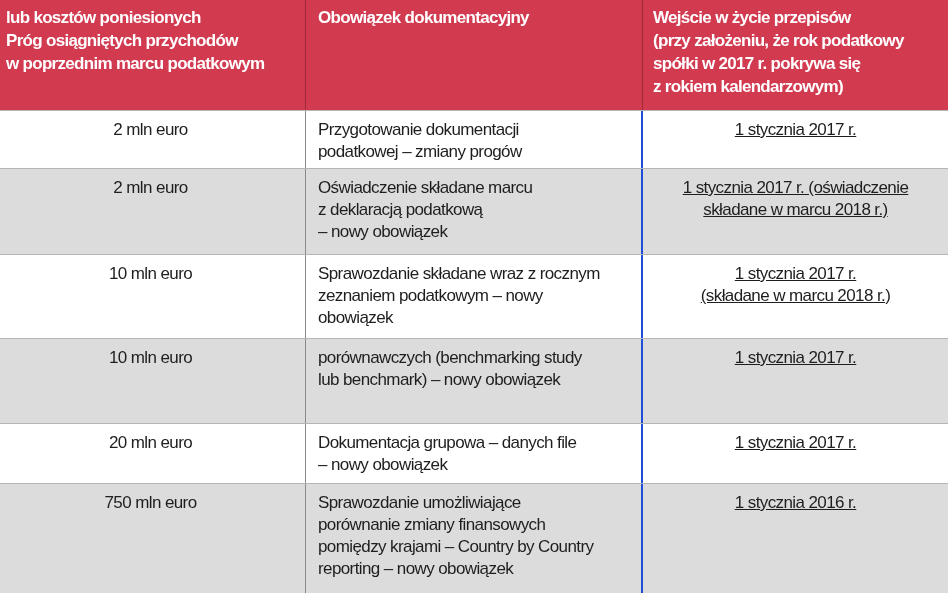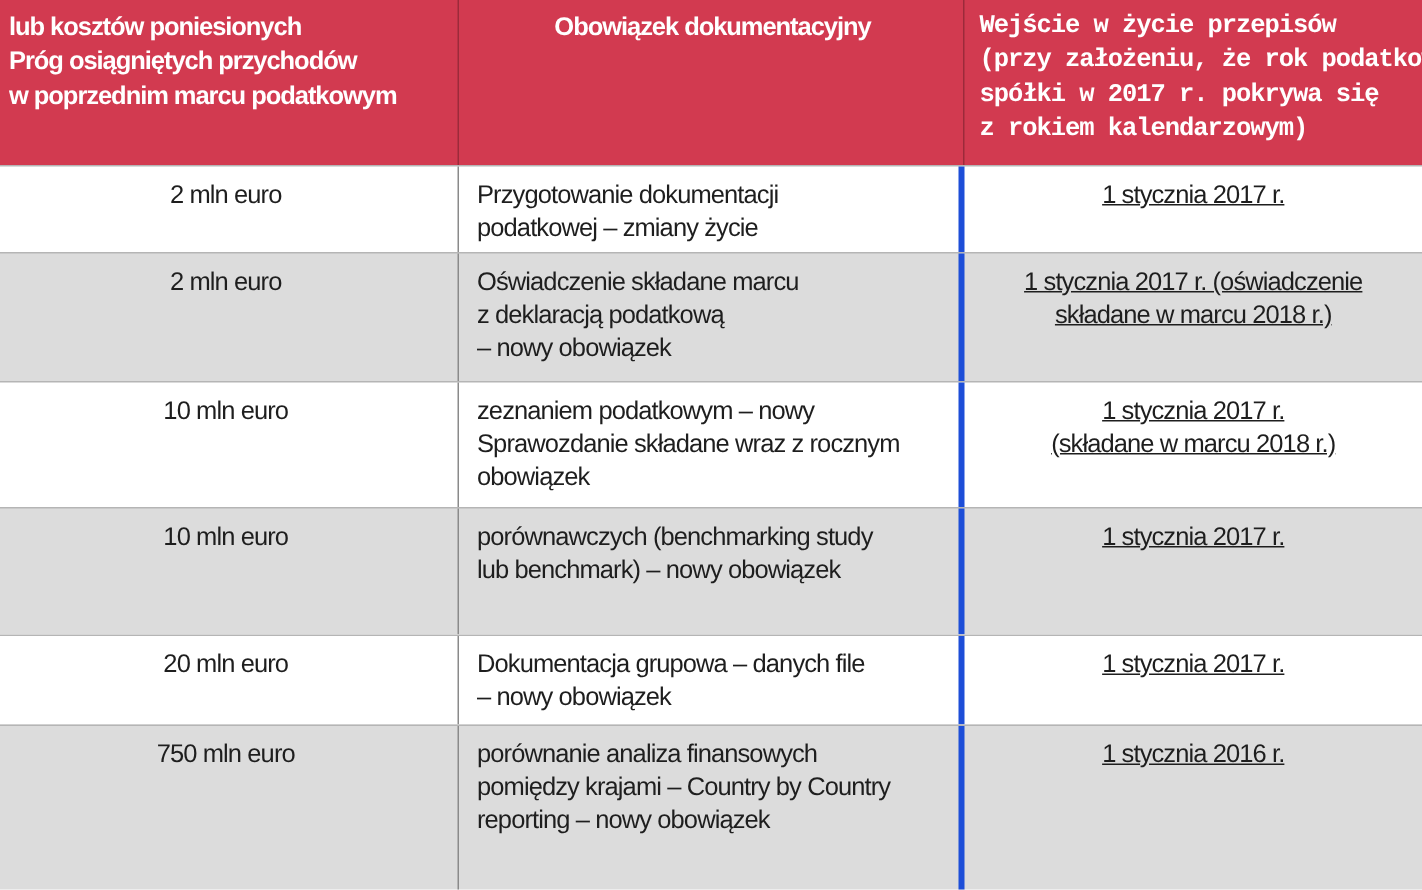--- a/index.html
+++ b/index.html
@@ -41,26 +41,26 @@
     .row.white { background: #ffffff; }
     .row.grey { background: #dcdcdc; }
     .cell {
       box-sizing: border-box;
       height: 100%;
       font-size: 17px;
       line-height: 22px;
       letter-spacing: -0.6px;
     }
     .c1 { width: 328px; padding: 8px 10px 0 28px; border-right: 1px solid #8a8a8a; }
-    .c2 { width: 337px; padding: 8px 10px 0 12px; border-right: 4px solid #1d4ed8; }
+    .c2 { width: 337px; padding: 8px 10px 0 12px; border-right: 2px solid #1d4ed8; }
     .c3 { width: 305px; padding: 8px 0 0 10px; }
     .header .cell { padding-top: 6px; line-height: 23px; font-size: 17px; letter-spacing: -0.7px; }
     .header .c1 { border-right: 1px solid #9c2a3a; }
-    .header .c2 { border-right: 1px solid #9c2a3a; padding-left: 12px; text-align: center; }
-    .header .c3 { padding-left: 10px; font-family: Liberation Mono, monospace; }
+    .header .c2 { border-right: 1px solid #9c2a3a; padding-left: 12px; }
+    .header .c3 { padding-left: 10px; }
     .body-row .c1 { text-align: center; padding-left: 18px; padding-right: 0; }
     .body-row .c3 { text-align: center; padding-left: 0; padding-right: 0; text-decoration: underline; }
     .line { display: block; white-space: nowrap; }
   </style>
 </head>
 <body>
 
 <div class="table">
 
   <div class="row header">
@@ -79,21 +79,21 @@
       <span class="line">z rokiem kalendarzowym)</span>
     </div>
   </div>
 
   <div class="row body-row white" style="top:110px;height:58px;">
     <div class="cell c1">
       <span class="line">2 mln euro</span>
     </div>
     <div class="cell c2">
       <span class="line">Przygotowanie dokumentacji</span>
-      <span class="line">podatkowej – zmiany życie</span>
+      <span class="line">podatkowej – zmiany progów</span>
     </div>
     <div class="cell c3">
       <span class="line">1 stycznia 2017 r.</span>
     </div>
   </div>
 
   <div class="row body-row grey" style="top:168px;height:86px;">
     <div class="cell c1">
       <span class="line">2 mln euro</span>
     </div>
@@ -106,22 +106,22 @@
       <span class="line">1 stycznia 2017 r. (oświadczenie</span>
       <span class="line">składane w marcu 2018 r.)</span>
     </div>
   </div>
 
   <div class="row body-row white" style="top:254px;height:84px;">
     <div class="cell c1">
       <span class="line">10 mln euro</span>
     </div>
     <div class="cell c2">
+      <span class="line">Sprawozdanie składane wraz z rocznym</span>
       <span class="line">zeznaniem podatkowym – nowy</span>
-      <span class="line">Sprawozdanie składane wraz z rocznym</span>
       <span class="line">obowiązek</span>
     </div>
     <div class="cell c3">
       <span class="line">1 stycznia 2017 r.</span>
       <span class="line">(składane w marcu 2018 r.)</span>
     </div>
   </div>
 
   <div class="row body-row grey" style="top:338px;height:85px;">
     <div class="cell c1">
@@ -147,21 +147,22 @@
     <div class="cell c3">
       <span class="line">1 stycznia 2017 r.</span>
     </div>
   </div>
 
   <div class="row body-row grey" style="top:483px;height:110px;">
     <div class="cell c1">
       <span class="line">750 mln euro</span>
     </div>
     <div class="cell c2">
-      <span class="line">porównanie analiza finansowych</span>
+      <span class="line">Sprawozdanie umożliwiające</span>
+      <span class="line">porównanie zmiany finansowych</span>
       <span class="line">pomiędzy krajami – Country by Country</span>
       <span class="line">reporting – nowy obowiązek</span>
     </div>
     <div class="cell c3">
       <span class="line">1 stycznia 2016 r.</span>
     </div>
   </div>
 
 </div>
 

